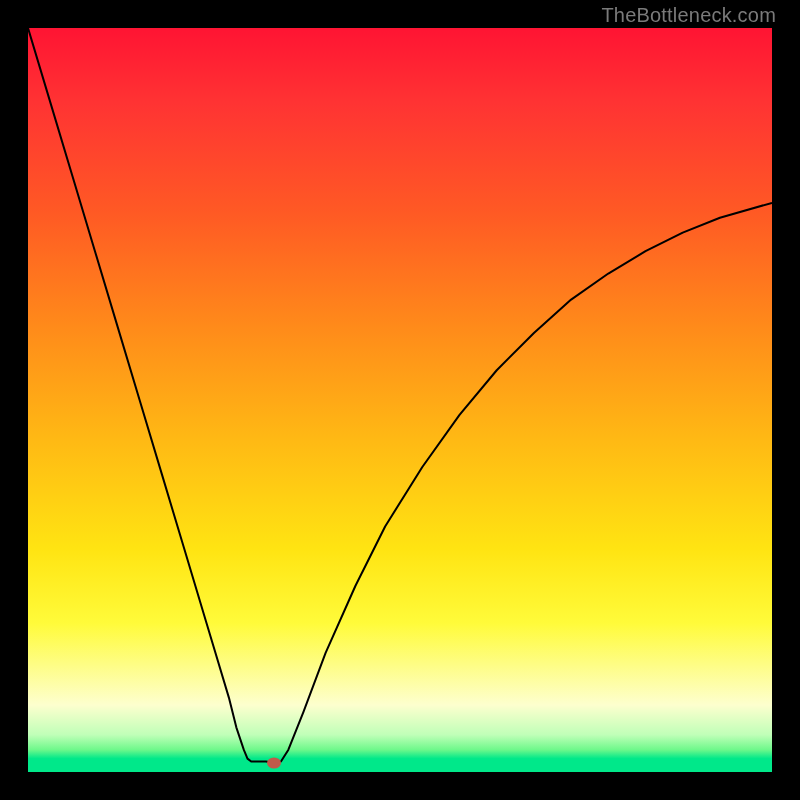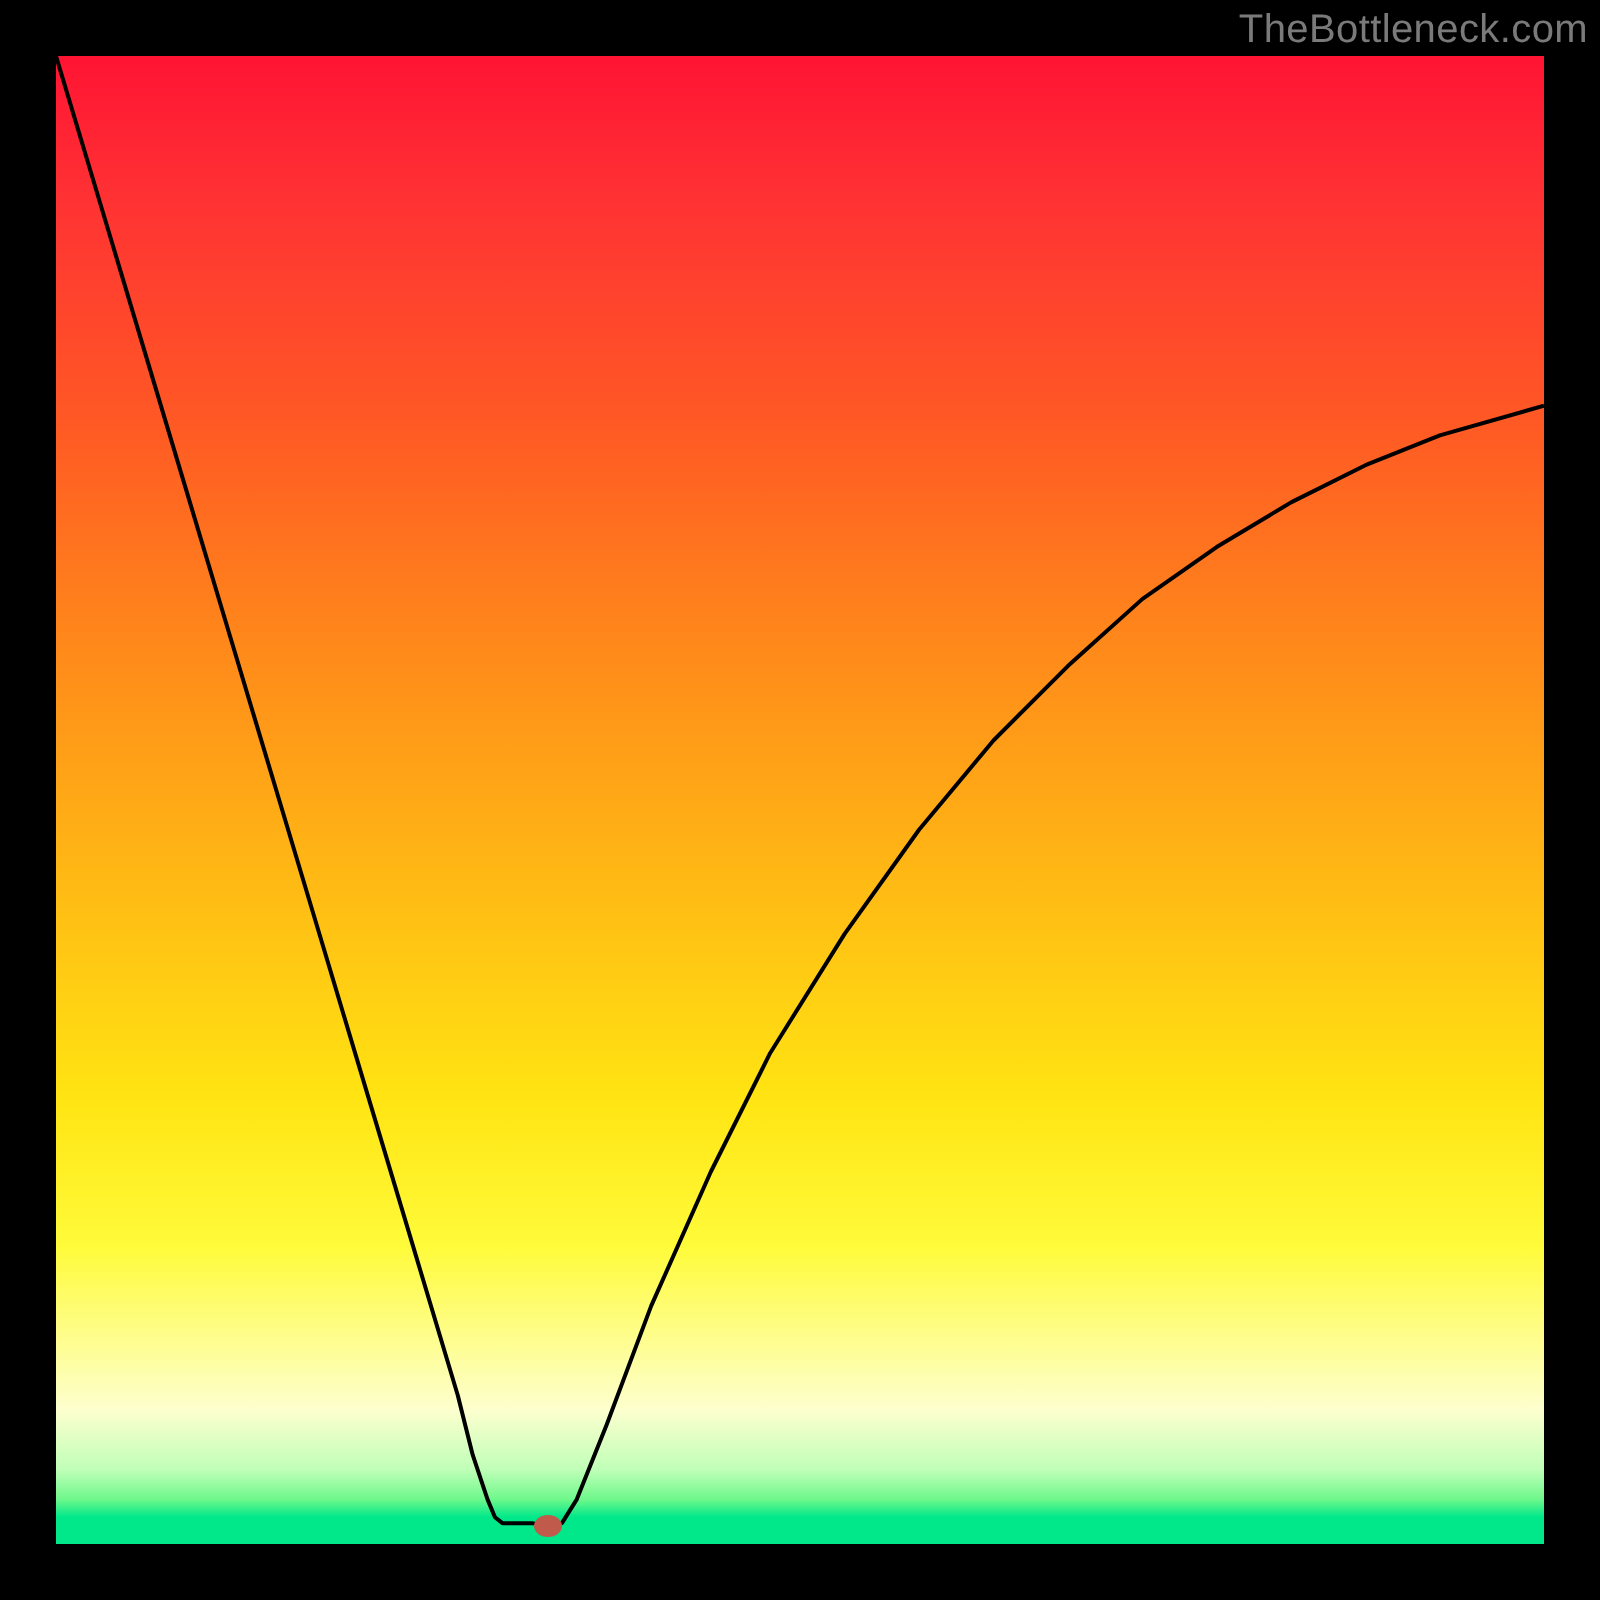--- a/index.html
+++ b/index.html
@@ -51,21 +51,21 @@
       #fdffce 91%,
       #c0ffb8 95%,
       #6ef88b 97%,
       #00e88a 98.2%,
       #00e88a 100%
     );
   }
   .watermark {
     position: absolute;
     top: 4px;
-    right: 6px;
+    right: 24px;
     color: #7a7a7a;
     font-size: 20px;
     font-weight: 500;
     letter-spacing: 0.2px;
     user-select: none;
   }
   svg.curve {
     position: absolute;
     left: 0;
     top: 0;

